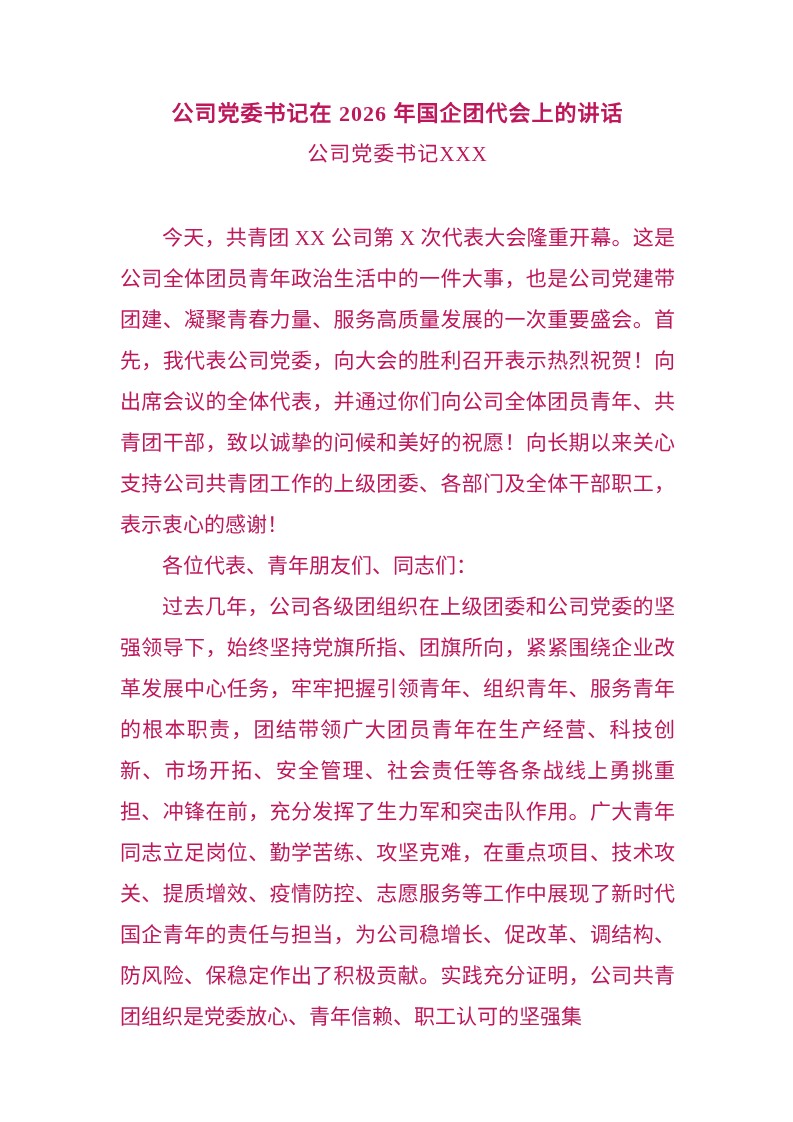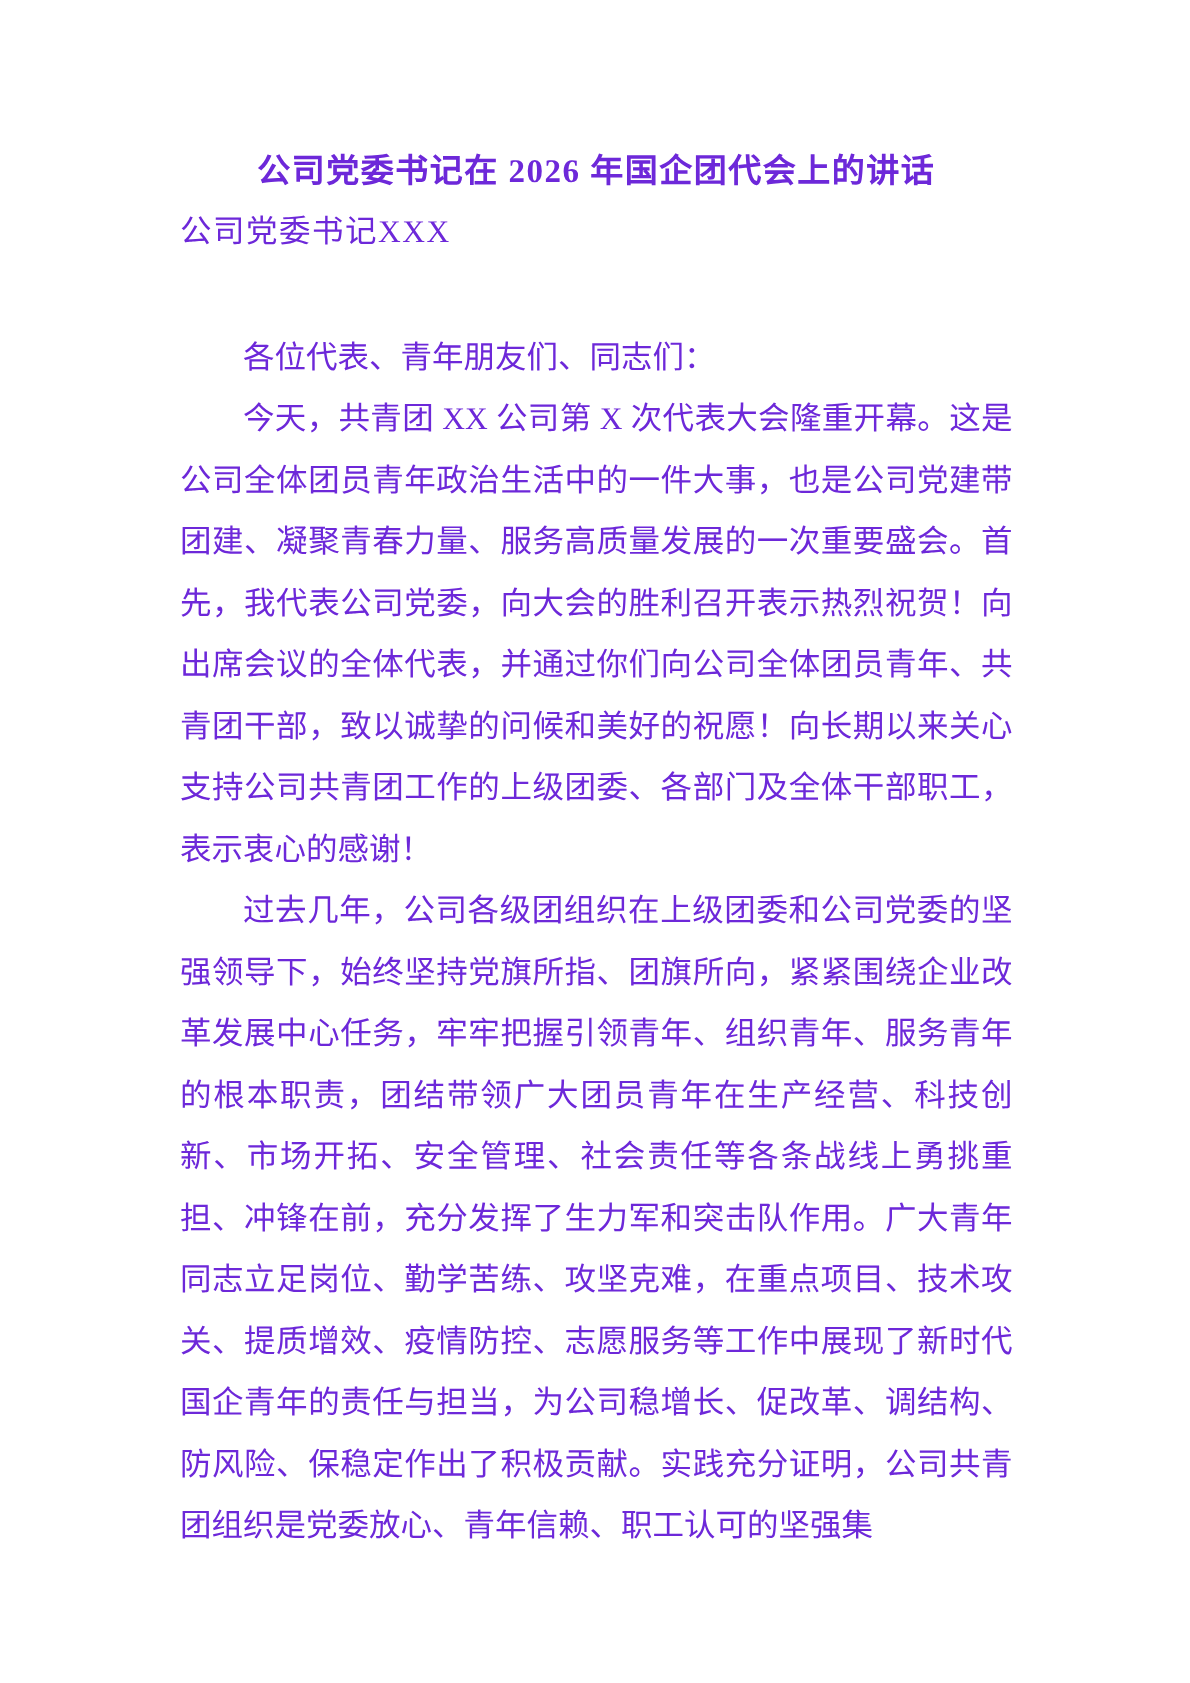--- a/index.html
+++ b/index.html
@@ -6,40 +6,40 @@
     margin: 0;
     padding: 0;
     background: #ffffff;
   }
   .page {
     position: relative;
     width: 793px;
     height: 1122px;
     margin: 0 auto;
     background: #ffffff;
-    color: #6d28d9;
+    color: #be185d;
     font-family: "Liberation Serif", "DejaVu Serif", serif;
     box-sizing: border-box;
     padding: 96px 118px 0 120px;
     overflow: hidden;
   }
   .doc-title {
     margin: 0;
     font-size: 22px;
     line-height: 36px;
     font-weight: bold;
     text-align: center;
     letter-spacing: 1px;
     white-space: nowrap;
   }
   .doc-author {
     font-size: 21px;
     line-height: 45px;
     font-weight: normal;
-    text-align: left;
+    text-align: center;
     letter-spacing: 1px;
   }
   .doc-date {
     font-size: 21px;
     line-height: 45px;
     font-weight: normal;
     text-align: center;
     letter-spacing: 1px;
   }
   .doc-body {
@@ -55,17 +55,17 @@
     word-break: break-all;
   }
 </style>
 </head>
 <body>
 
 <div class="page">
   <h1 class="doc-title">公司党委书记在 2026 年国企团代会上的讲话</h1>
   <div class="doc-author">公司党委书记XXX</div>
   <div class="doc-body">
+    <p>今天，共青团 XX 公司第 X 次代表大会隆重开幕。这是公司全体团员青年政治生活中的一件大事，也是公司党建带团建、凝聚青春力量、服务高质量发展的一次重要盛会。首先，我代表公司党委，向大会的胜利召开表示热烈祝贺！向出席会议的全体代表，并通过你们向公司全体团员青年、共青团干部，致以诚挚的问候和美好的祝愿！向长期以来关心支持公司共青团工作的上级团委、各部门及全体干部职工，表示衷心的感谢！</p>
     <p>各位代表、青年朋友们、同志们：</p>
-    <p>今天，共青团 XX 公司第 X 次代表大会隆重开幕。这是公司全体团员青年政治生活中的一件大事，也是公司党建带团建、凝聚青春力量、服务高质量发展的一次重要盛会。首先，我代表公司党委，向大会的胜利召开表示热烈祝贺！向出席会议的全体代表，并通过你们向公司全体团员青年、共青团干部，致以诚挚的问候和美好的祝愿！向长期以来关心支持公司共青团工作的上级团委、各部门及全体干部职工，表示衷心的感谢！</p>
     <p>过去几年，公司各级团组织在上级团委和公司党委的坚强领导下，始终坚持党旗所指、团旗所向，紧紧围绕企业改革发展中心任务，牢牢把握引领青年、组织青年、服务青年的根本职责，团结带领广大团员青年在生产经营、科技创新、市场开拓、安全管理、社会责任等各条战线上勇挑重担、冲锋在前，充分发挥了生力军和突击队作用。广大青年同志立足岗位、勤学苦练、攻坚克难，在重点项目、技术攻关、提质增效、疫情防控、志愿服务等工作中展现了新时代国企青年的责任与担当，为公司稳增长、促改革、调结构、防风险、保稳定作出了积极贡献。实践充分证明，公司共青团组织是党委放心、青年信赖、职工认可的坚强集</p>
   </div>
 </div>
 
 </body></html>

